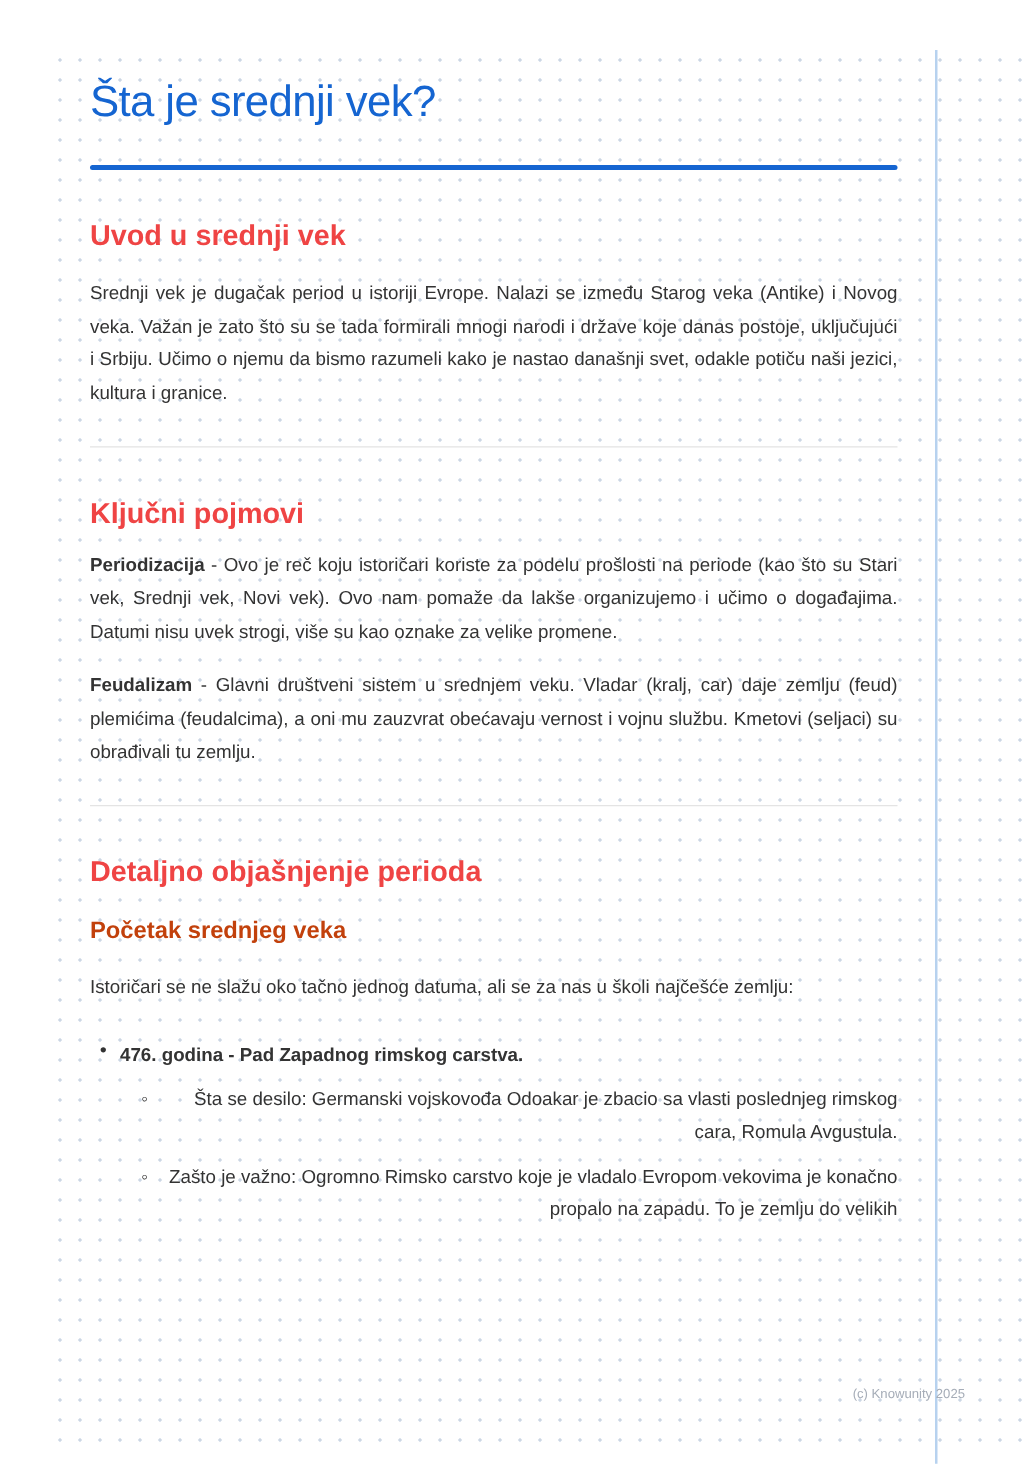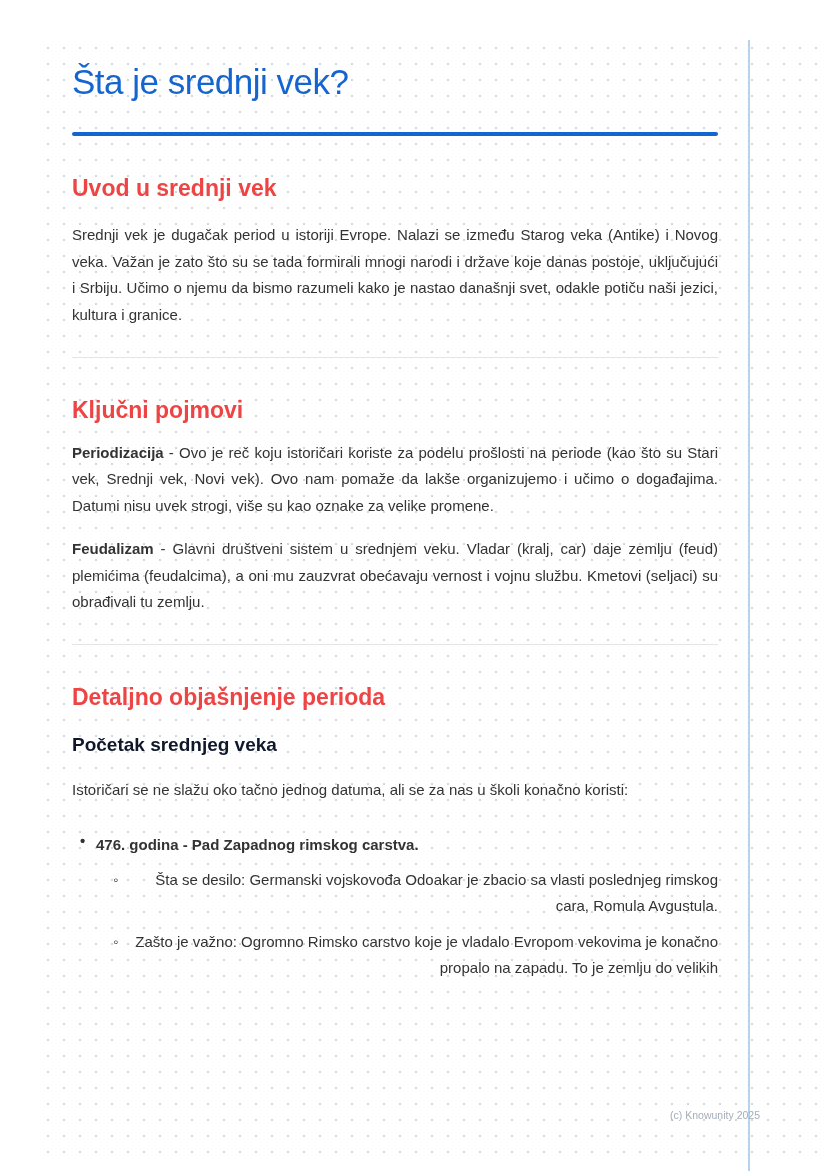--- a/index.html
+++ b/index.html
@@ -46,21 +46,21 @@
   h2.section-heading {
     font-size: 23px;
     font-weight: 700;
     color: #ef4444;
     line-height: 28px;
     margin-top: 38px;
   }
   h3.sub-heading {
     font-size: 19px;
     font-weight: 700;
-    color: #0f172a;
+    color: #c2410c;
     line-height: 24px;
     margin-top: 22px;
   }
   p.body-text {
     font-size: 15px;
     line-height: 1.78;
     text-align: justify;
     margin-top: 20px;
   }
   p.term-paragraph {
@@ -108,21 +108,21 @@
     text-align: right;
   }
   ul.sub-list li::before {
     content: "◦";
     position: absolute;
     left: 5px;
     top: 0;
   }
   .footer-note {
     position: absolute;
-    right: 68px;
+    right: 56px;
     bottom: 50px;
     font-size: 10.5px;
     color: #a6adb8;
     z-index: 2;
   }
 </style>
 </head>
 <body>
 
 <div class="dots-layer"></div>
@@ -142,21 +142,21 @@
 
 
   <p class="term-paragraph"><span class="term">Periodizacija</span><span> - Ovo je reč koju istoričari koriste za podelu prošlosti na periode (kao što su Stari vek, Srednji vek, Novi vek). Ovo nam pomaže da lakše organizujemo i učimo o događajima. Datumi nisu uvek strogi, više su kao oznake za velike promene.</span></p>
 
   <p class="term-paragraph"><span class="term">Feudalizam</span><span> - Glavni društveni sistem u srednjem veku. Vladar (kralj, car) daje zemlju (feud) plemićima (feudalcima), a oni mu zauzvrat obećavaju vernost i vojnu službu. Kmetovi (seljaci) su obrađivali tu zemlju.</span></p>
 
   <hr class="divider">
 
   <h2 class="section-heading">Detaljno objašnjenje perioda</h2>
   <h3 class="sub-heading">Početak srednjeg veka</h3>
-  <p class="body-text">Istoričari se ne slažu oko tačno jednog datuma, ali se za nas u školi konačno koristi:</p>
+  <p class="body-text">Istoričari se ne slažu oko tačno jednog datuma, ali se za nas u školi najčešće zemlju:</p>
 
   <ul class="bullet-list">
     <li class="top-bullet">
       <div class="bullet-title">476. godina - Pad Zapadnog rimskog carstva.</div>
       <ul class="sub-list">
         <li>Šta se desilo: Germanski vojskovođa Odoakar je zbacio sa vlasti poslednjeg rimskog cara, Romula Avgustula.</li>
         <li>Zašto je važno: Ogromno Rimsko carstvo koje je vladalo Evropom vekovima je konačno propalo na zapadu. To je zemlju do velikih</li>
       </ul>
     </li>
   </ul>

